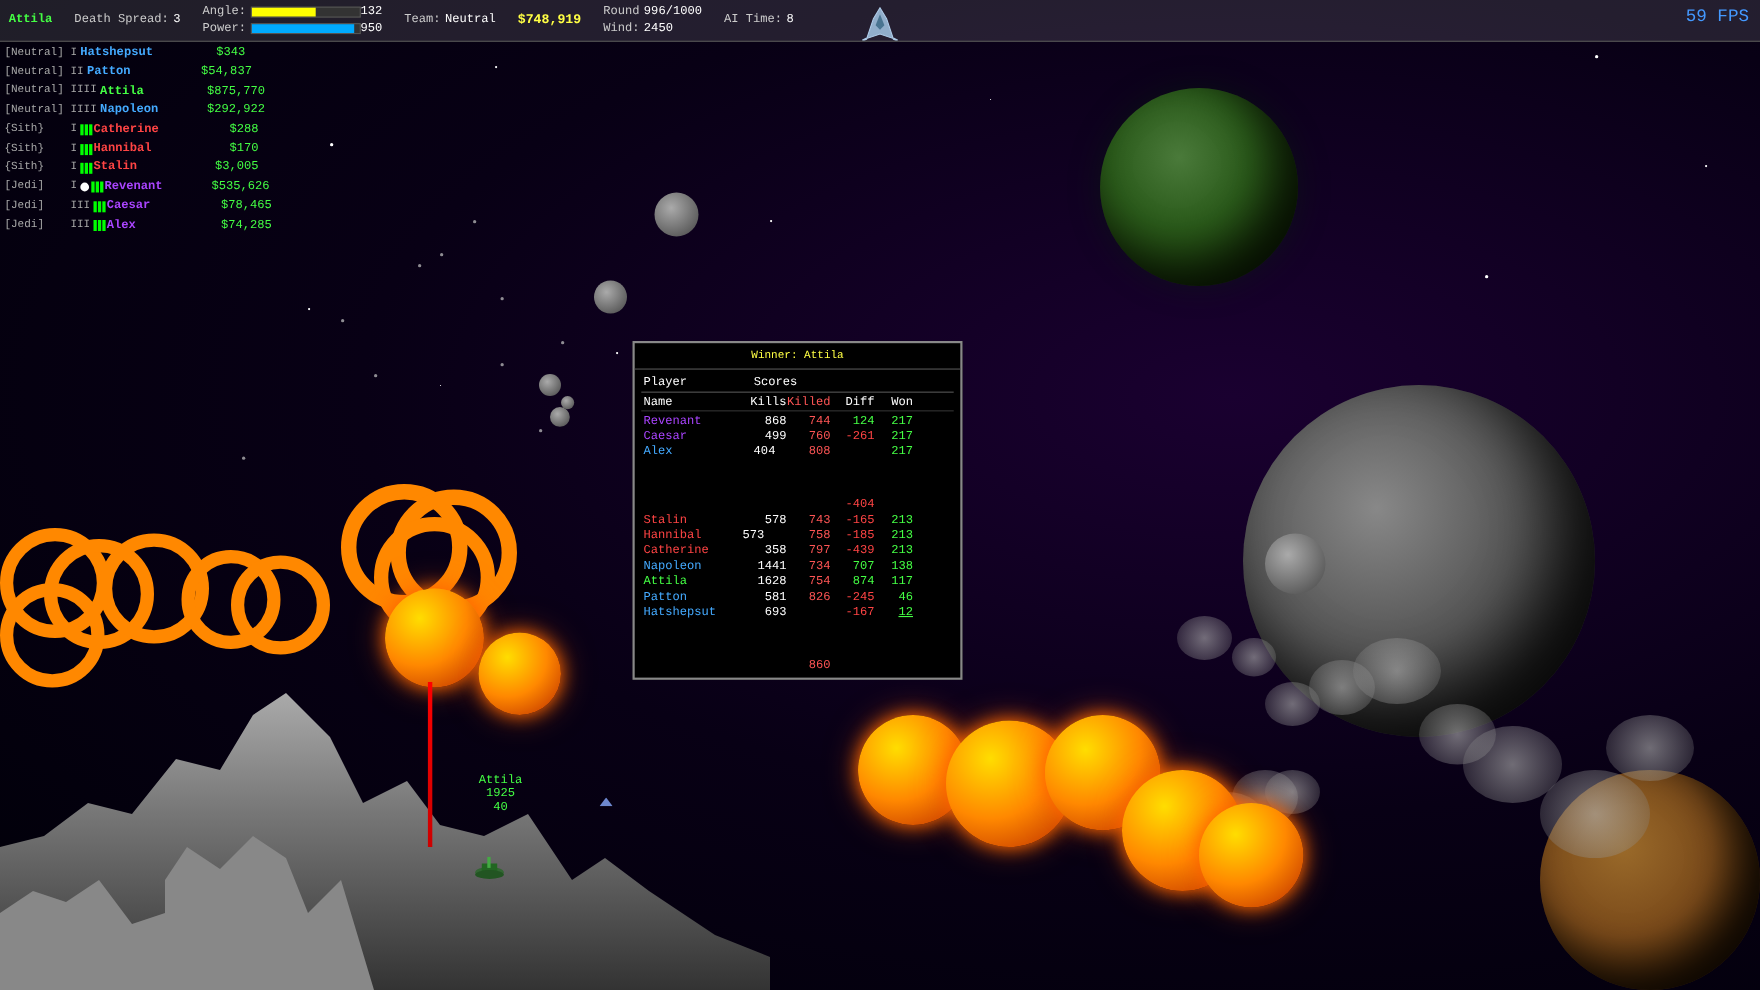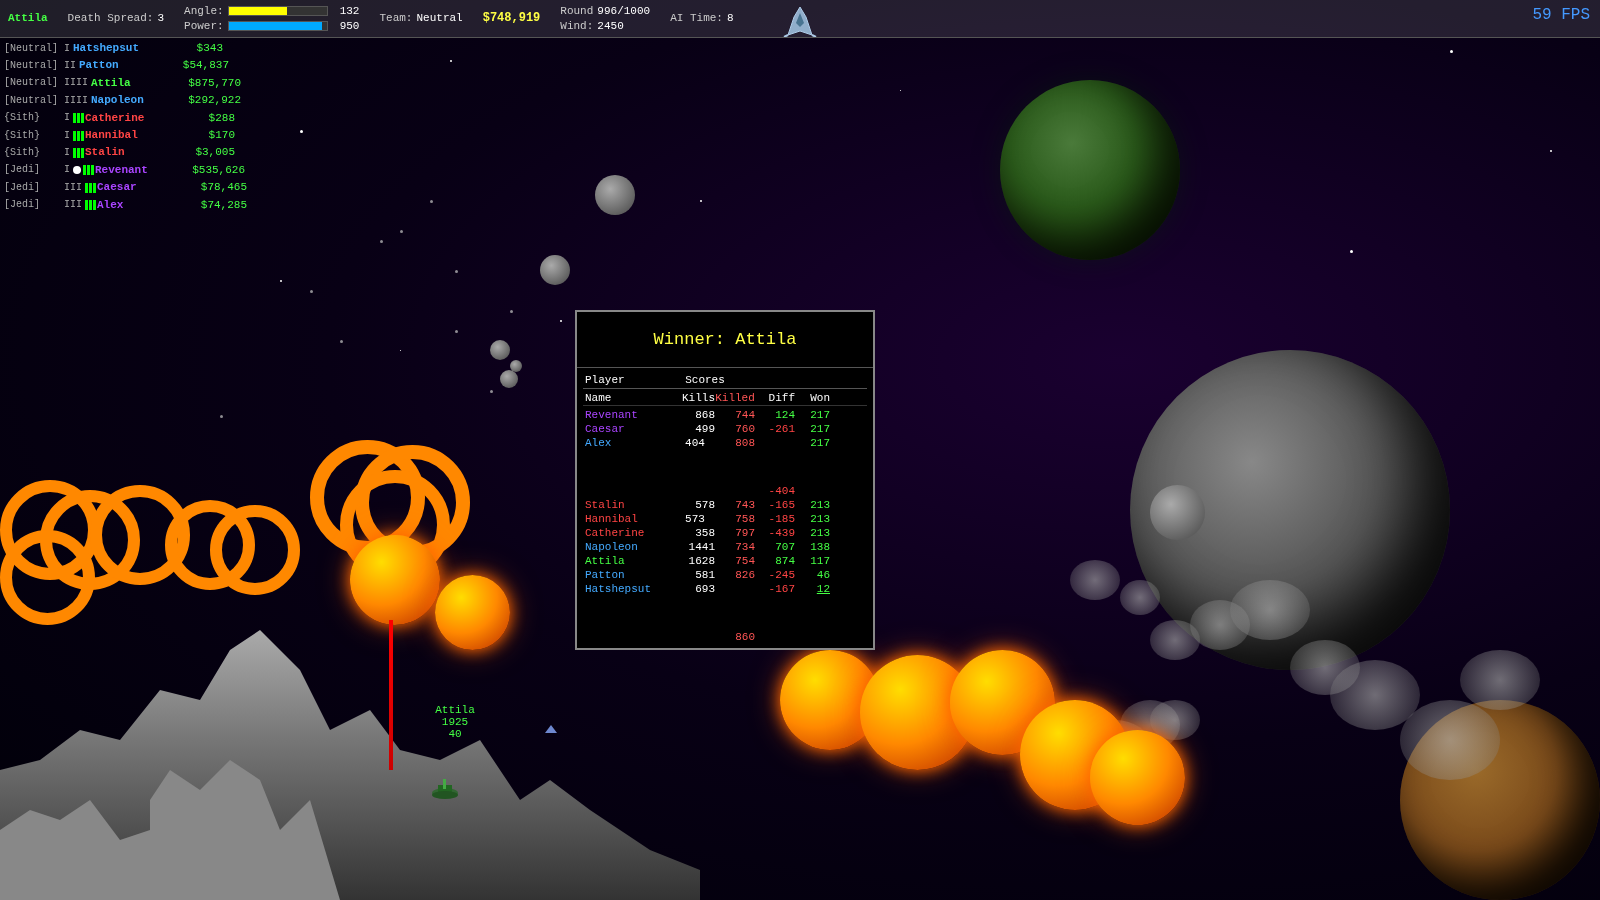--- a/index.html
+++ b/index.html
@@ -104,21 +104,21 @@
     }
 
     .hud-value {
       color: #fff;
       font-size: 11px;
     }
 
     .bar-container {
       display: flex;
       align-items: center;
-      gap: 12px;
+      gap: 0;
     }
 
     .bar-outer {
       width: 100px;
       height: 10px;
       background: #333;
       border: 1px solid #555;
       position: relative;
     }
 
@@ -224,22 +224,22 @@
       background: #000000;
       border: 2px solid #888;
       z-index: 200;
       font-family: 'Courier New', monospace;
       font-size: 12px;
     }
 
     #score-panel-title {
       text-align: center;
       color: #ffff44;
-      font-size: 17px;
-      padding: 18px;
+      font-size: 10px;
+      padding: 6px;
       border-bottom: 1px solid #555;
     }
 
     
     .smoke {
       position: absolute;
       border-radius: 50%;
       background: radial-gradient(circle, rgba(180,180,180,0.6), rgba(100,100,100,0.2));
     }
 
@@ -540,21 +540,21 @@
     <div style="display:flex;padding:2px 2px;font-size:11px;color:#fff;border-bottom:1px solid #555;margin-bottom:2px;">
       <span style="flex:0 0 90px;">Player</span>
       <span style="flex:0 0 60px;text-align:center;">Scores</span>
       <span style="flex:0 0 40px;text-align:right;color:#fff;"></span>
       <span style="flex:0 0 40px;text-align:right;"></span>
       <span style="flex:0 0 40px;text-align:right;"></span>
     </div>
     <div style="display:flex;padding:1px 2px;font-size:11px;color:#fff;border-bottom:1px solid #333;margin-bottom:2px;">
       <span style="flex:0 0 90px;color:#fff;">Name</span>
       <span style="flex:0 0 40px;text-align:right;color:#fff;">Kills</span>
-      <span style="flex:0 0 40px;text-align:center;color:#ff5555;">Killed</span>
+      <span style="flex:0 0 40px;text-align:right;color:#ff5555;">Killed</span>
       <span style="flex:0 0 40px;text-align:right;color:#fff;">Diff</span>
       <span style="flex:0 0 35px;text-align:right;color:#fff;">Won</span>
     </div>
     <div id="score-rows">
         <div style="display: flex; padding: 1px 2px; font-size: 11px;">
       <span style="flex:0 0 90px;color:#aa44ff;">Revenant</span>
       <span style="flex:0 0 40px;text-align:right;color:#fff;">868</span>
       <span style="flex:0 0 40px;text-align:right;color:#ff5555;">744</span>
       <span style="flex:0 0 40px;text-align:right;color:#44ff44;">124</span>
       <span style="flex:0 0 35px;text-align:right;color:#44ff44;">217</span>
@@ -575,21 +575,21 @@
     </div>
         <div style="display: flex; padding: 1px 2px; font-size: 11px;">
       <span style="flex:0 0 90px;color:#ff4444;">Stalin</span>
       <span style="flex:0 0 40px;text-align:right;color:#fff;">578</span>
       <span style="flex:0 0 40px;text-align:right;color:#ff5555;">743</span>
       <span style="flex:0 0 40px;text-align:right;color:#ff4444;">-165</span>
       <span style="flex:0 0 35px;text-align:right;color:#44ff44;">213</span>
     </div>
         <div style="display: flex; padding: 1px 2px; font-size: 11px;">
       <span style="flex:0 0 90px;color:#ff4444;">Hannibal</span>
-      <span style="flex:0 0 40px;text-align:center;color:#fff;">573</span>
+      <span style="flex:0 0 40px;text-align:left;color:#fff;">573</span>
       <span style="flex:0 0 40px;text-align:right;color:#ff5555;">758</span>
       <span style="flex:0 0 40px;text-align:right;color:#ff4444;">-185</span>
       <span style="flex:0 0 35px;text-align:right;color:#44ff44;">213</span>
     </div>
         <div style="display: flex; padding: 1px 2px; font-size: 11px;">
       <span style="flex:0 0 90px;color:#ff4444;">Catherine</span>
       <span style="flex:0 0 40px;text-align:right;color:#fff;">358</span>
       <span style="flex:0 0 40px;text-align:right;color:#ff5555;">797</span>
       <span style="flex:0 0 40px;text-align:right;color:#ff4444;">-439</span>
       <span style="flex:0 0 35px;text-align:right;color:#44ff44;">213</span>

